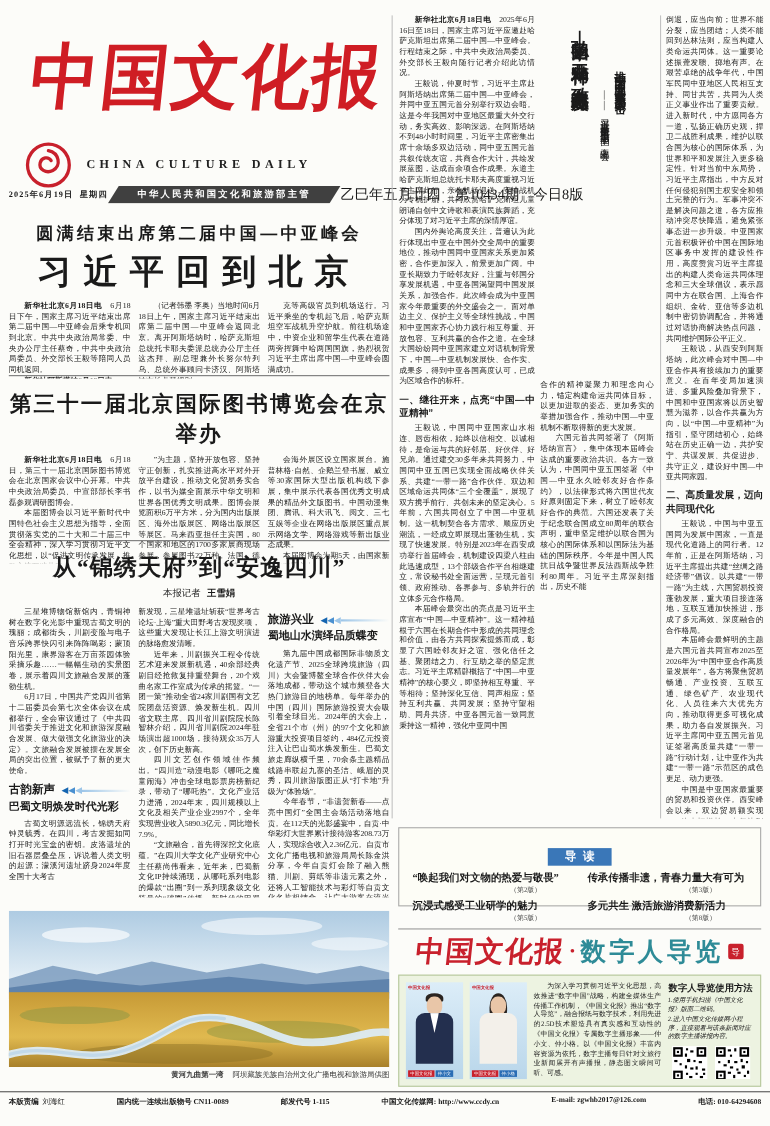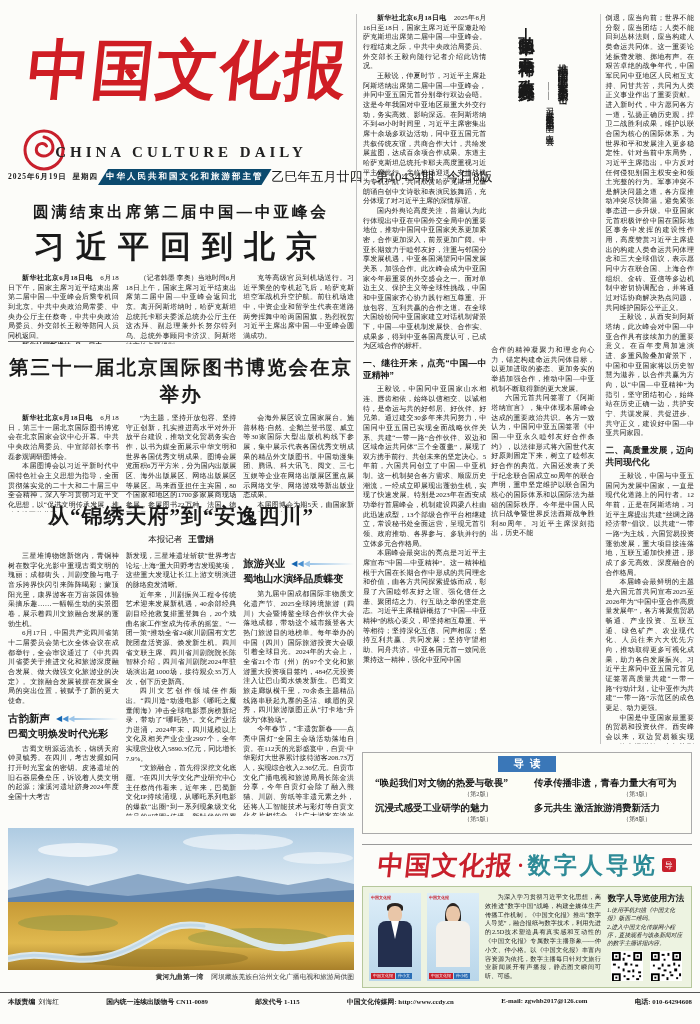--- a/index.html
+++ b/index.html
@@ -12,25 +12,25 @@
   
   .masthead { position:absolute; left:8px; top:10px; width:346px; height:156px; }
   .mast-title {
     position:absolute; left:20px; top:18px; width:320px; text-align:center;
     font-size:62px; font-weight:bold; color:#cf1d24; letter-spacing:2px;
     font-family:"DejaVu Serif",serif; transform:skewX(-6deg) scaleY(1.04);
     white-space:nowrap;
   }
   .phoenix { position:absolute; left:14px; top:118px; width:44px; height:44px; }
   .mast-eng { position:absolute; left:0; top:134px; width:100%; text-align:center;
-    font-size:15px; letter-spacing:4px; font-weight:bold; color:#222; }
+    font-size:11px; letter-spacing:4px; font-weight:bold; color:#222; }
   .dateline { position:absolute; left:8px; top:166px; width:346px; height:22px;
     display:flex; align-items:center; justify-content:space-between; font-size:7.5px; font-weight:bold; }
-  .ribbon { background:#0c4a6e; color:#fff; font-size:8.5px; font-weight:bold;
-    padding:2px 8px; letter-spacing:2px; white-space:nowrap;
+  .ribbon { background:#404040; color:#fff; font-size:8.5px; font-weight:bold;
+    padding:2px 27px; letter-spacing:2px; white-space:nowrap;
     clip-path:polygon(10px 0,100% 0,calc(100% - 10px) 100%,0 100%); }
   .date-left { white-space:nowrap; letter-spacing:1px; }
   .date-right { white-space:nowrap; font-weight:normal; font-size:13px; }
   
   .hairline-b { border-bottom:1px solid #777; }
   .kicker1 { text-align:center; font-family:"Liberation Sans",sans-serif; font-weight:bold;
     font-size:15.5px; letter-spacing:3px; }
   .headline1 { text-align:center; font-family:"Liberation Sans",sans-serif; font-weight:bold;
     font-size:31px; letter-spacing:11px; margin-top:3px; white-space:nowrap; }
   .headline2 { text-align:center; font-family:"Liberation Sans",sans-serif; font-weight:bold;
@@ -71,22 +71,22 @@
   .vhead { height:332px; display:flex; justify-content:center; gap:8px; }
   .vh-main { writing-mode:vertical-rl; font-family:"Liberation Sans",sans-serif;
     font-weight:bold; font-size:16px; letter-spacing:1px; padding-top:10px; }
   .vh-kick { writing-mode:vertical-rl; padding-top:42px; }
   .vh-k1 { font-family:"Liberation Sans",sans-serif; font-weight:bold; font-size:10.5px; letter-spacing:2px; }
   .vh-k2 { font-size:8.5px; padding-top:26px; letter-spacing:1px; }
   .rmid .bodytxt { flex:1; overflow:hidden; }
   .sechead { font-family:"Liberation Sans",sans-serif; font-weight:bold; font-size:8.8px;
     margin:5px 0 4px; text-indent:0 !important; }
   
-  .daodu { position:absolute; left:362px; top:752px; width:330px; height:82px;
-    border:1px solid #aaa; background:#fdfdf6; padding-top:3px; }
+  .daodu { position:absolute; left:362px; top:752px; width:330px; height:72px;
+    border:1px solid #aaa; background:#fdfdf6; padding-top:18px; }
   .dd-chip { width:58px; margin:0 auto; background:#3a77b8; color:#fff; text-align:center;
     font-weight:bold; font-size:10.5px; letter-spacing:6px; padding:1px 0 1px 6px; }
   .dd-grid { display:grid; grid-template-columns:1fr 1fr; column-gap:14px; row-gap:3px;
     padding:5px 12px 0; }
   .dd-title { font-weight:bold; font-size:9.5px; white-space:nowrap; }
   .dd-page { text-align:right; font-size:6.3px; color:#444; padding-right:28px; }
   .divline { position:absolute; left:362px; top:844px; width:330px; border-top:1px solid #999; }
   
   .dg-logo { position:absolute; left:362px; top:848px; width:330px; height:34px;
     display:flex; align-items:center; justify-content:center; gap:4px; white-space:nowrap; }

